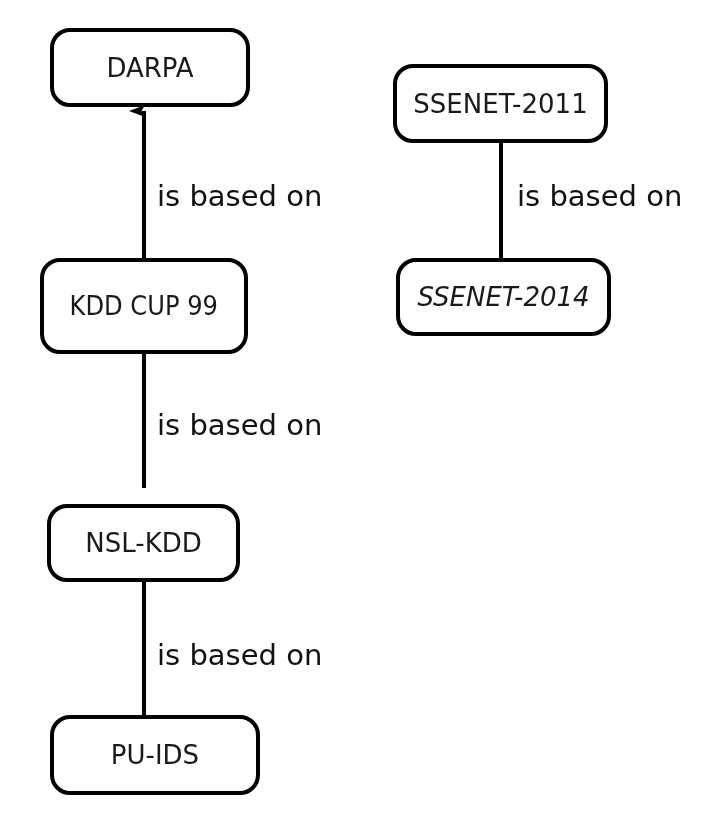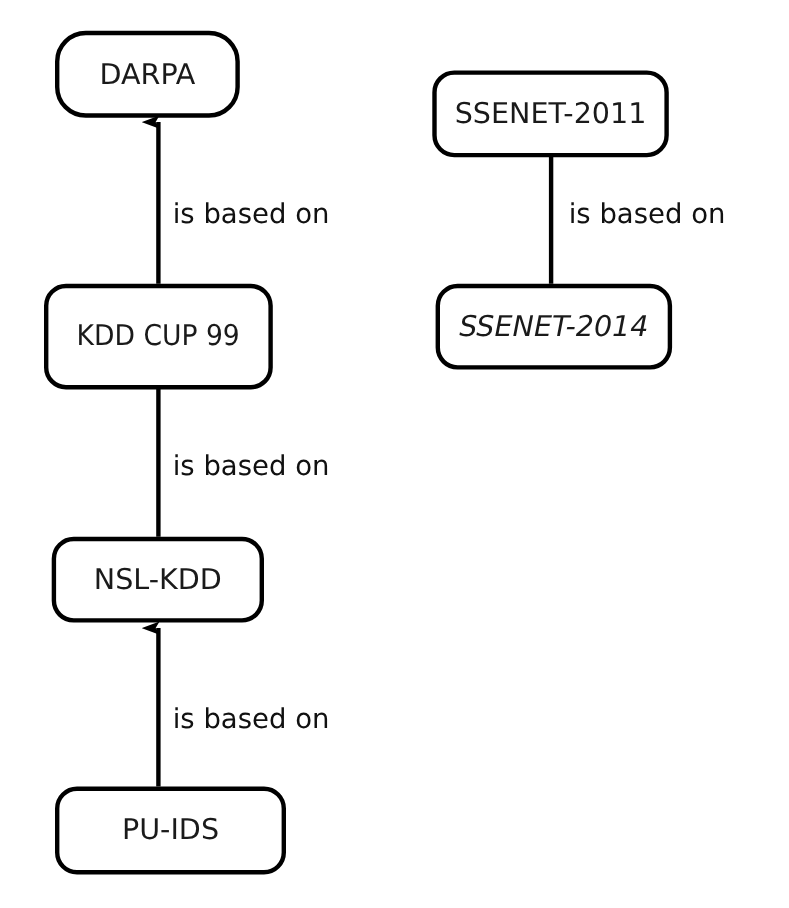--- a/index.html
+++ b/index.html
@@ -46,21 +46,21 @@
     position: absolute;
     left: 0;
     top: 0;
     width: 717px;
     height: 825px;
     z-index: 1;
   }
   .edge-label {
     position: absolute;
     font-family: "DejaVu Sans", sans-serif;
-    font-size: 25px;
+    font-size: 29px;
     line-height: 1;
     color: #111111;
     white-space: nowrap;
     z-index: 2;
     background: transparent;
   }
 </style>
 </head>
 <body>
 
@@ -75,37 +75,37 @@
 
     <line x1="144" y1="258" x2="144" y2="111" stroke="#000000" stroke-width="4" marker-end="url(#arrowhead)"></line>
 
     <line x1="501" y1="258" x2="501" y2="111" stroke="#000000" stroke-width="4" marker-end="url(#arrowhead)"></line>
 
     <line x1="144" y1="488" x2="144" y2="341" stroke="#000000" stroke-width="4" marker-end="url(#arrowhead)"></line>
 
     <line x1="144" y1="715" x2="144" y2="571" stroke="#000000" stroke-width="4" marker-end="url(#arrowhead)"></line>
   </svg>
 
-  <div class="node" style="left:50px; top:28px; width:168px; height:79px;border-radius:28px;">
+  <div class="node" style="left:50px; top:28px; width:200px; height:79px;">
     <span class="node-label">DARPA</span>
   </div>
 
   <div class="node" style="left:393px; top:28px; width:215px; height:79px;margin-top:36px;">
     <span class="node-label">SSENET-2011</span>
   </div>
 
   <div class="node" style="left:40px; top:258px; width:208px; height:96px;">
     <span class="node-label condensed">KDD CUP 99</span>
   </div>
 
   <div class="node" style="left:396px; top:258px; width:215px; height:78px;font-style:italic;">
     <span class="node-label">SSENET-2014</span>
   </div>
 
-  <div class="node" style="left:47px; top:488px; width:193px; height:78px;text-align:right;">
+  <div class="node" style="left:47px; top:504px; width:193px; height:78px;text-align:right;">
     <span class="node-label">NSL-KDD</span>
   </div>
 
   <div class="node" style="left:50px; top:715px; width:210px; height:80px;">
     <span class="node-label">PU-IDS</span>
   </div>
 
   <div class="edge-label" style="left:157px; top:182px;">is based on</div>
 
   <div class="edge-label" style="left:517px; top:182px;">is based on</div>

